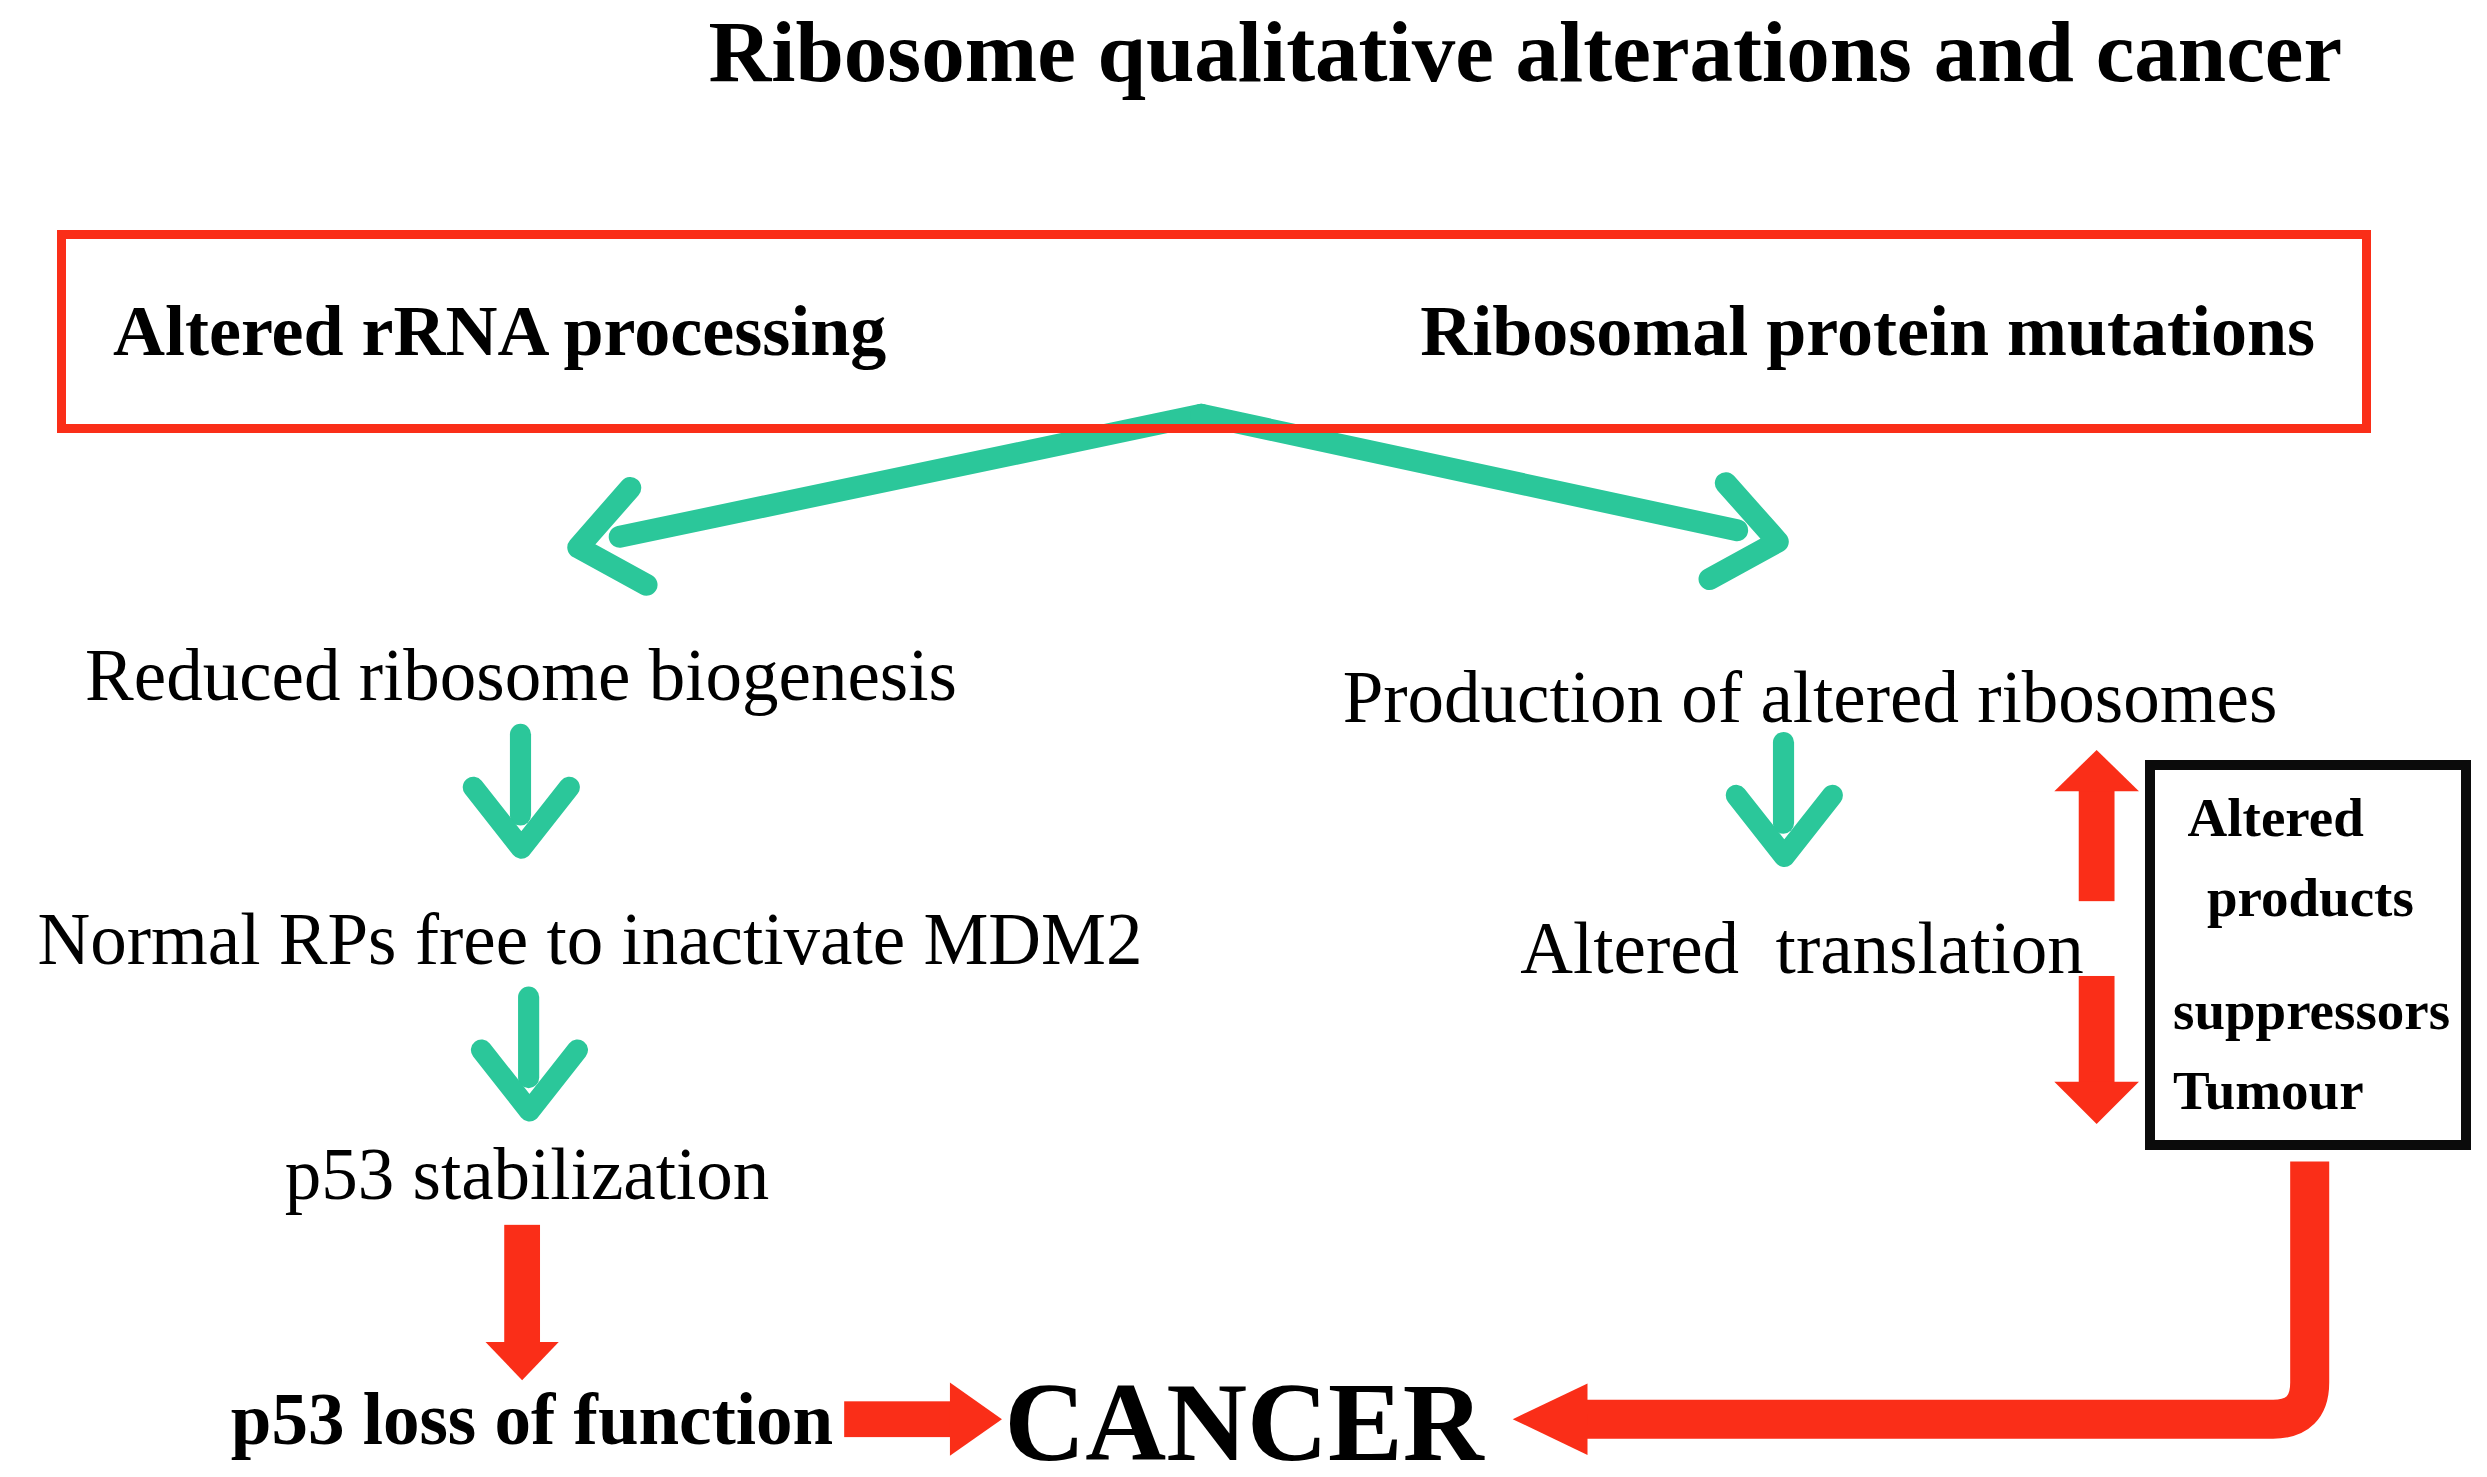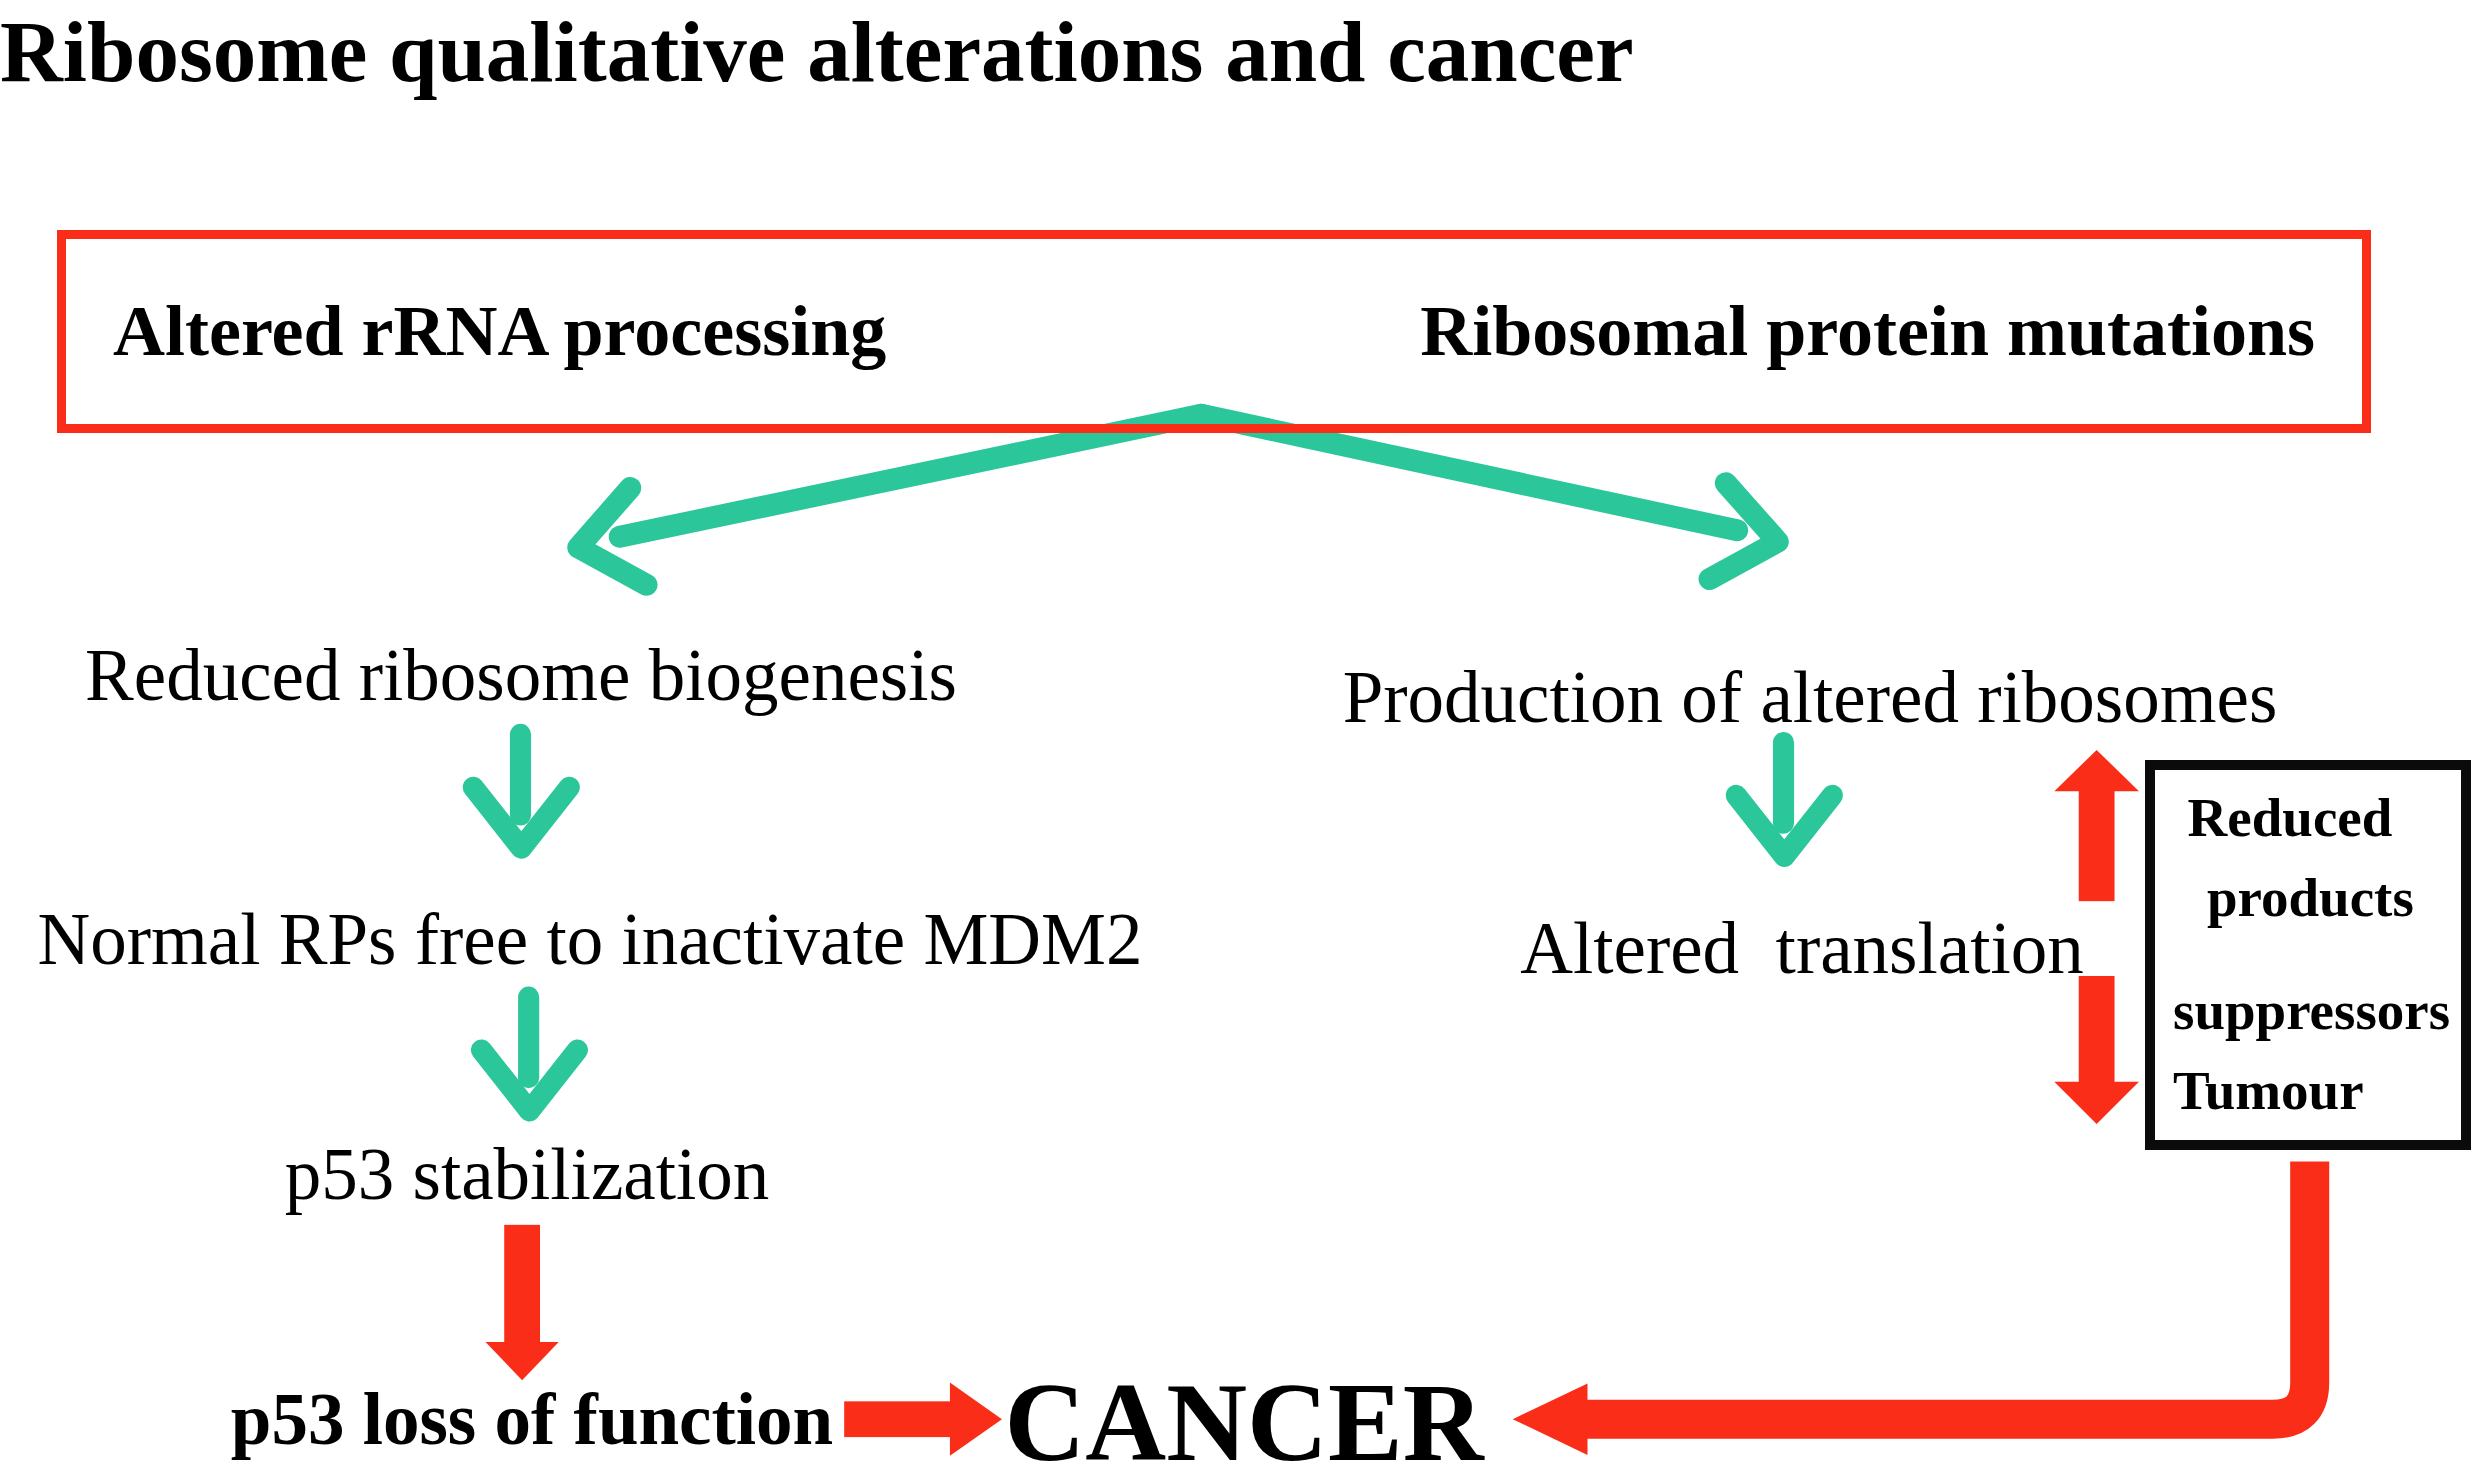--- a/index.html
+++ b/index.html
@@ -18,21 +18,21 @@
     white-space:nowrap;
     font-size:73px;
     line-height:1;
     z-index:3;
   }
   .pre{white-space:pre;}
   .bold{font-weight:bold;}
   #title{
     position:absolute;
     top:8.1px;left:0;width:2342px;
-    text-align:left;
+    text-align:right;
     font-size:87px;
     font-weight:bold;
     line-height:1;
     z-index:3;
   }
   #top-box{
     position:absolute;
     left:57px;top:230px;
     width:2314px;height:203px;
     box-sizing:border-box;
@@ -123,21 +123,21 @@
 
   <div class="label" style="left:521px;top:675px;">Reduced ribosome biogenesis</div>
   <div class="label" style="left:590px;top:939px;">Normal RPs free to inactivate MDM2</div>
   <div class="label" style="left:527px;top:1174px;text-align:right;">p53 stabilization</div>
   <div class="label bold" style="left:532px;top:1419px;">p53 loss of function</div>
 
   <div class="label" style="left:1810px;top:675px;margin-top:22px;">Production of altered ribosomes</div>
   <div class="label pre" style="left:1802px;top:948px;">Altered  translation</div>
 
   <div id="side-box">
-    <div class="sb-line1">Reduced</div>
+    <div class="sb-line1">Altered</div>
     <div class="sb-line2">products</div>
     <div class="sb-gap"></div>
     <div>suppressors</div>
     <div>Tumour</div>
   </div>
 
   <div id="cancer" class="label" style="left:1244px;top:1422px;">CANCER</div>
 
 </div>
 

